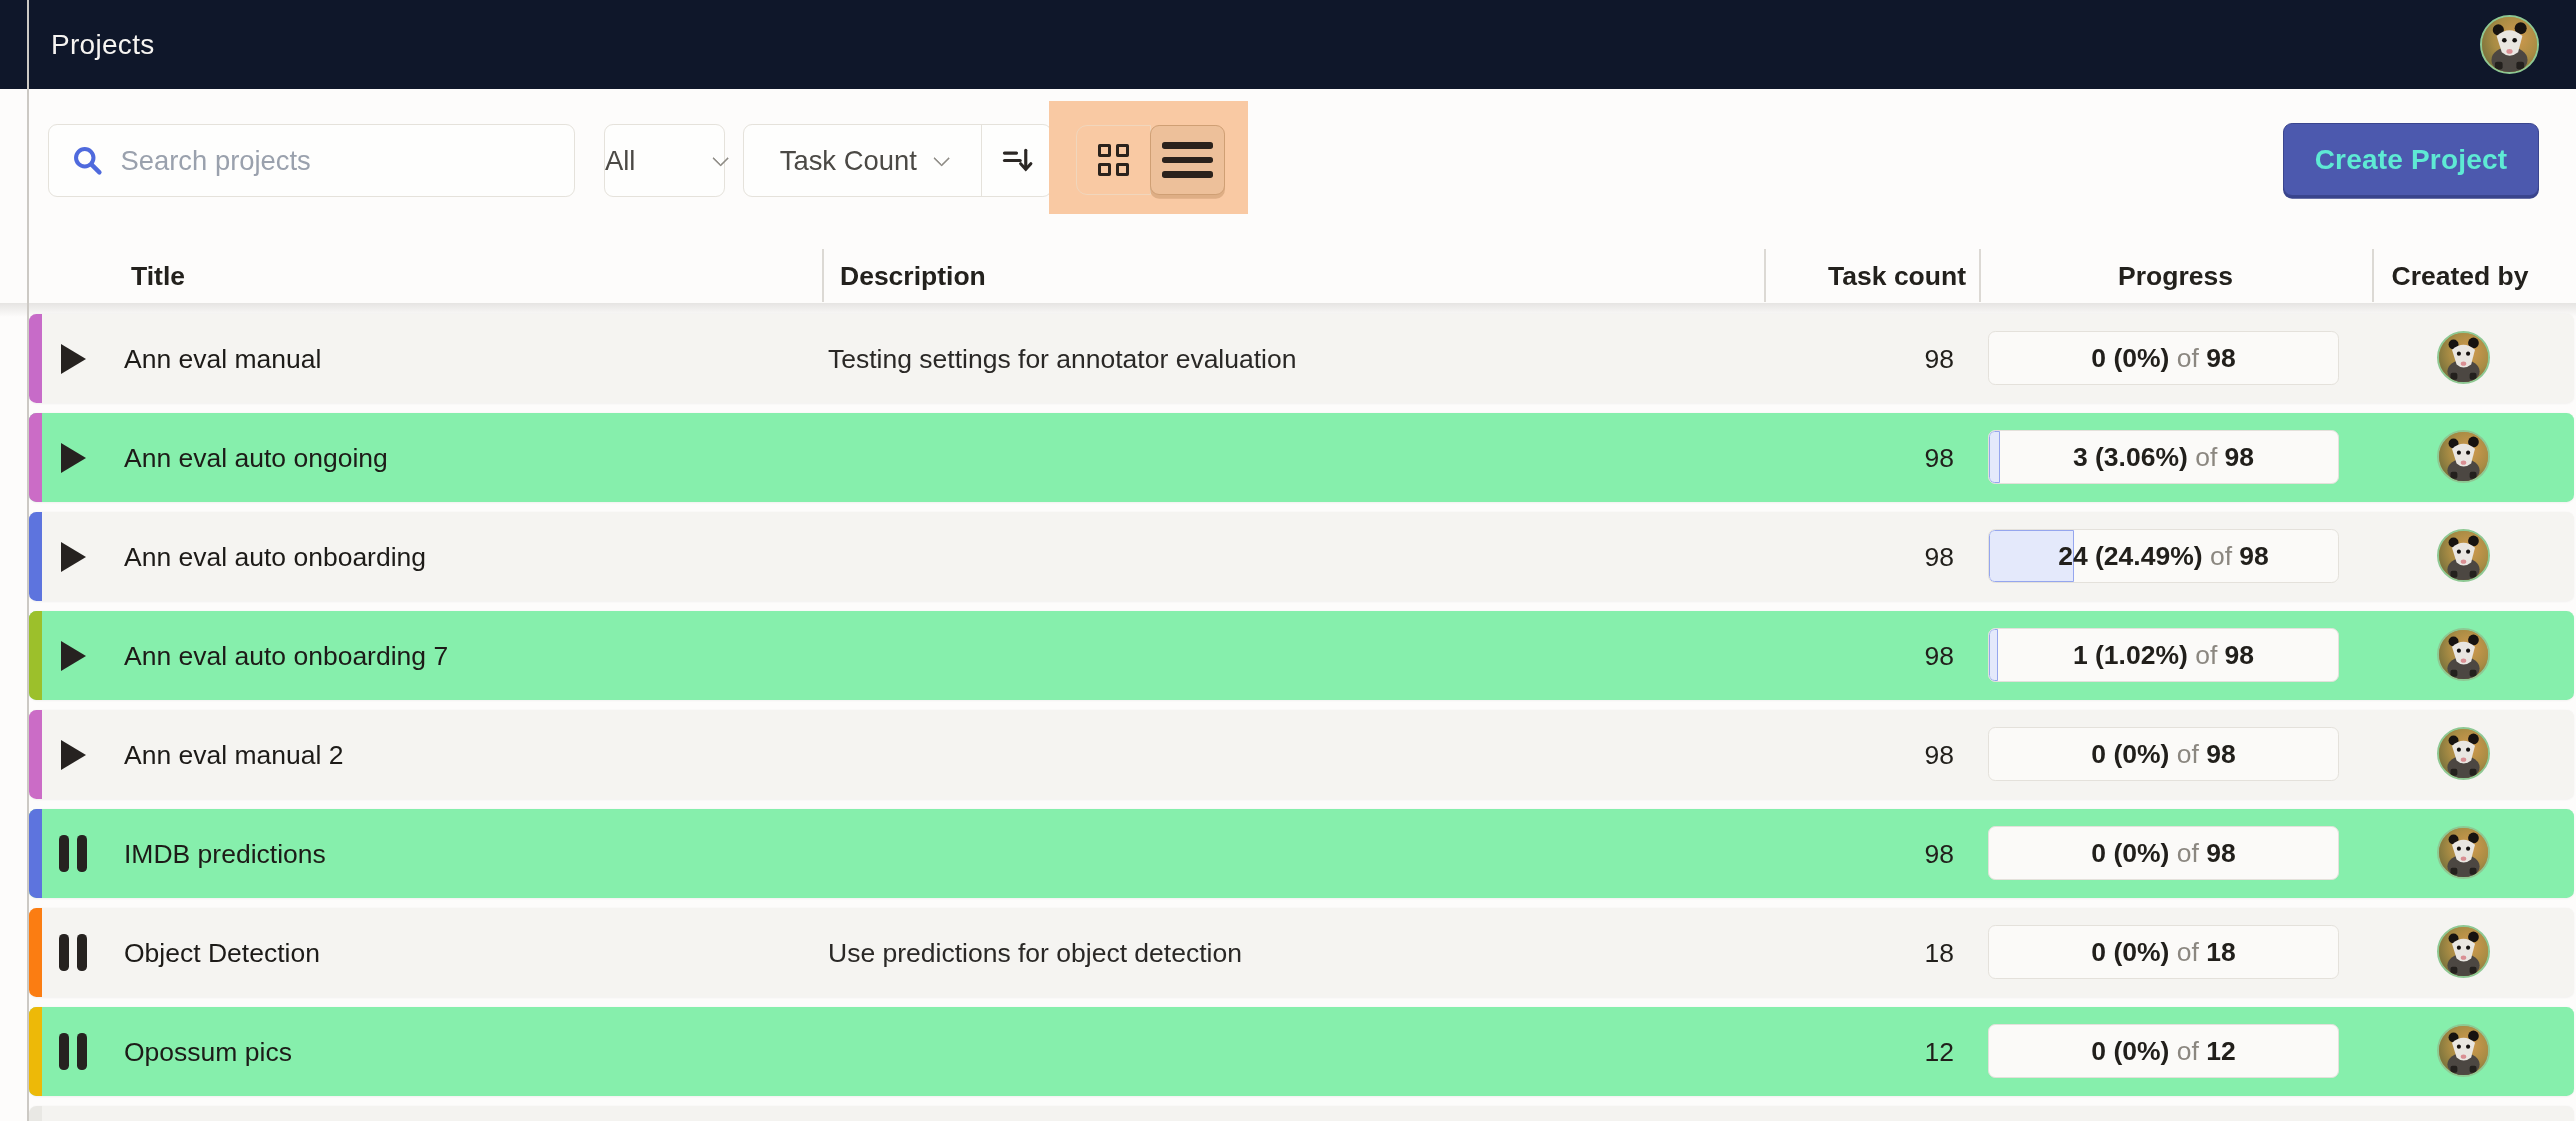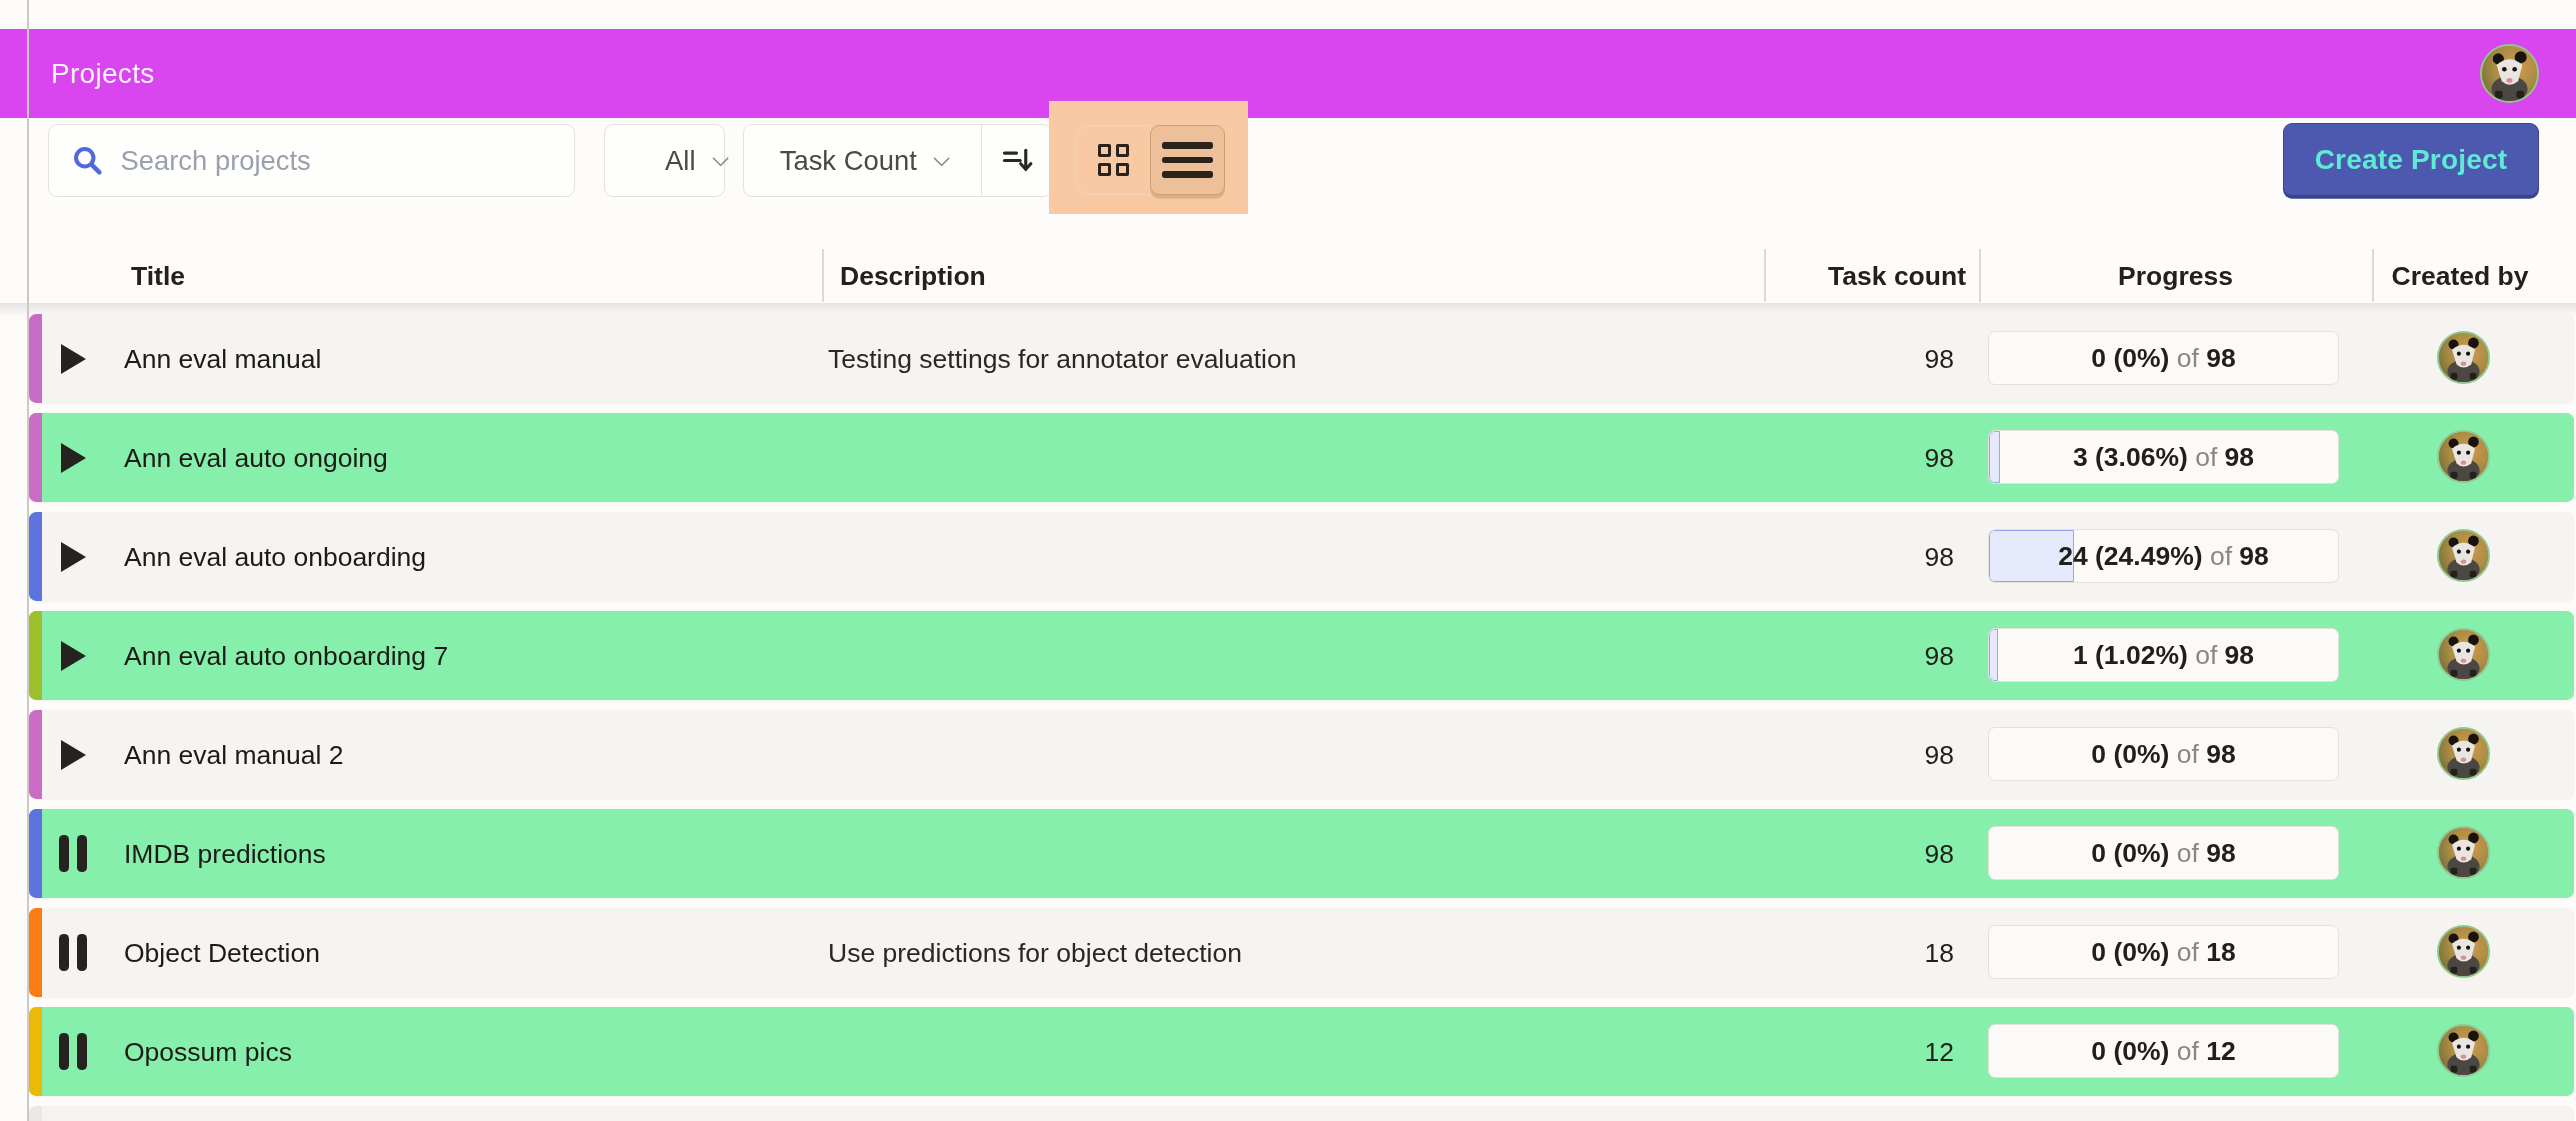--- a/index.html
+++ b/index.html
@@ -2,36 +2,36 @@
 <html style="font-size:14.6px"><head>
 <meta charset="utf-8">
 <style>
   * { margin:0; padding:0; box-sizing:border-box; }
   html,body { width:2576px; height:1122px; }
   body {
     position:relative; background:#fdfcfb; overflow:hidden;
     font-family:"Liberation Sans", sans-serif; color:#1d1b18;
   }
   
-  .topbar { position:absolute; left:0; top:0; width:2576px; height:89px; background:#d946ef;margin-top:29px; }
+  .topbar { position:absolute; left:0; top:0; width:2576px; height:89px; background:#0f172a; }
   .topbar-title { position:absolute; left:51px; top:50%; transform:translateY(-50%);
     color:#f6f4f1; font-size:28px; font-weight:500; letter-spacing:0.3px; }
   .avatar { border-radius:50%; border:2.7px solid #8ec893; overflow:hidden; background:#a98c44; }
   .avatar svg { display:block; width:100%; height:100%; }
   .topbar-avatar { position:absolute; right:37px; top:14.6px; width:59px; height:59px; }
   
   .edge-line { position:absolute; left:26.5px; top:0; width:2.7px; height:1122px; background:#ccc9c4; z-index:5; }
   
   .ctl { position:absolute; background:#fefefd; border:1.8px solid #e5e2db; border-radius:9.1px; }
   .search { left:48px; top:124px; width:527px; height:73px; display:flex; align-items:center; }
   .search svg { width:33px; height:33px; margin:0 16.5px 0 22px; flex:none; }
   .search input { border:none; outline:none; background:transparent; flex:1; height:100%;
     font-family:"Liberation Sans", sans-serif; font-size:27.4px; color:#3c3a36; }
   .search input::placeholder { color:#9aa1ad; }
-  .select { display:flex; align-items:center; justify-content:flex-end; gap:16.5px;
+  .select { display:flex; align-items:center; justify-content:space-between; gap:16.5px;
     font-size:27.4px; color:#4b4945; cursor:pointer; }
   .select-all { left:604px; top:124px; width:121px; height:73px; }
   .chev { width:12px; height:12px; border-right:2.7px solid #8f8c86; border-bottom:2.7px solid #8f8c86;
     transform:rotate(45deg) translateY(-3.7px); border-radius:0.9px; }
   .sort-group { left:743px; top:124px; width:309px; height:73px; display:flex; }
   .sort-by { flex:1; display:flex; align-items:center; justify-content:center; gap:16.5px;
     font-size:27.4px; color:#4b4945; cursor:pointer; }
   .sort-dir { width:70px; border-left:1.8px solid #e5e2db; display:flex; align-items:center; justify-content:center; cursor:pointer; }
   .sort-dir svg { width:37px; height:37px; }
   

